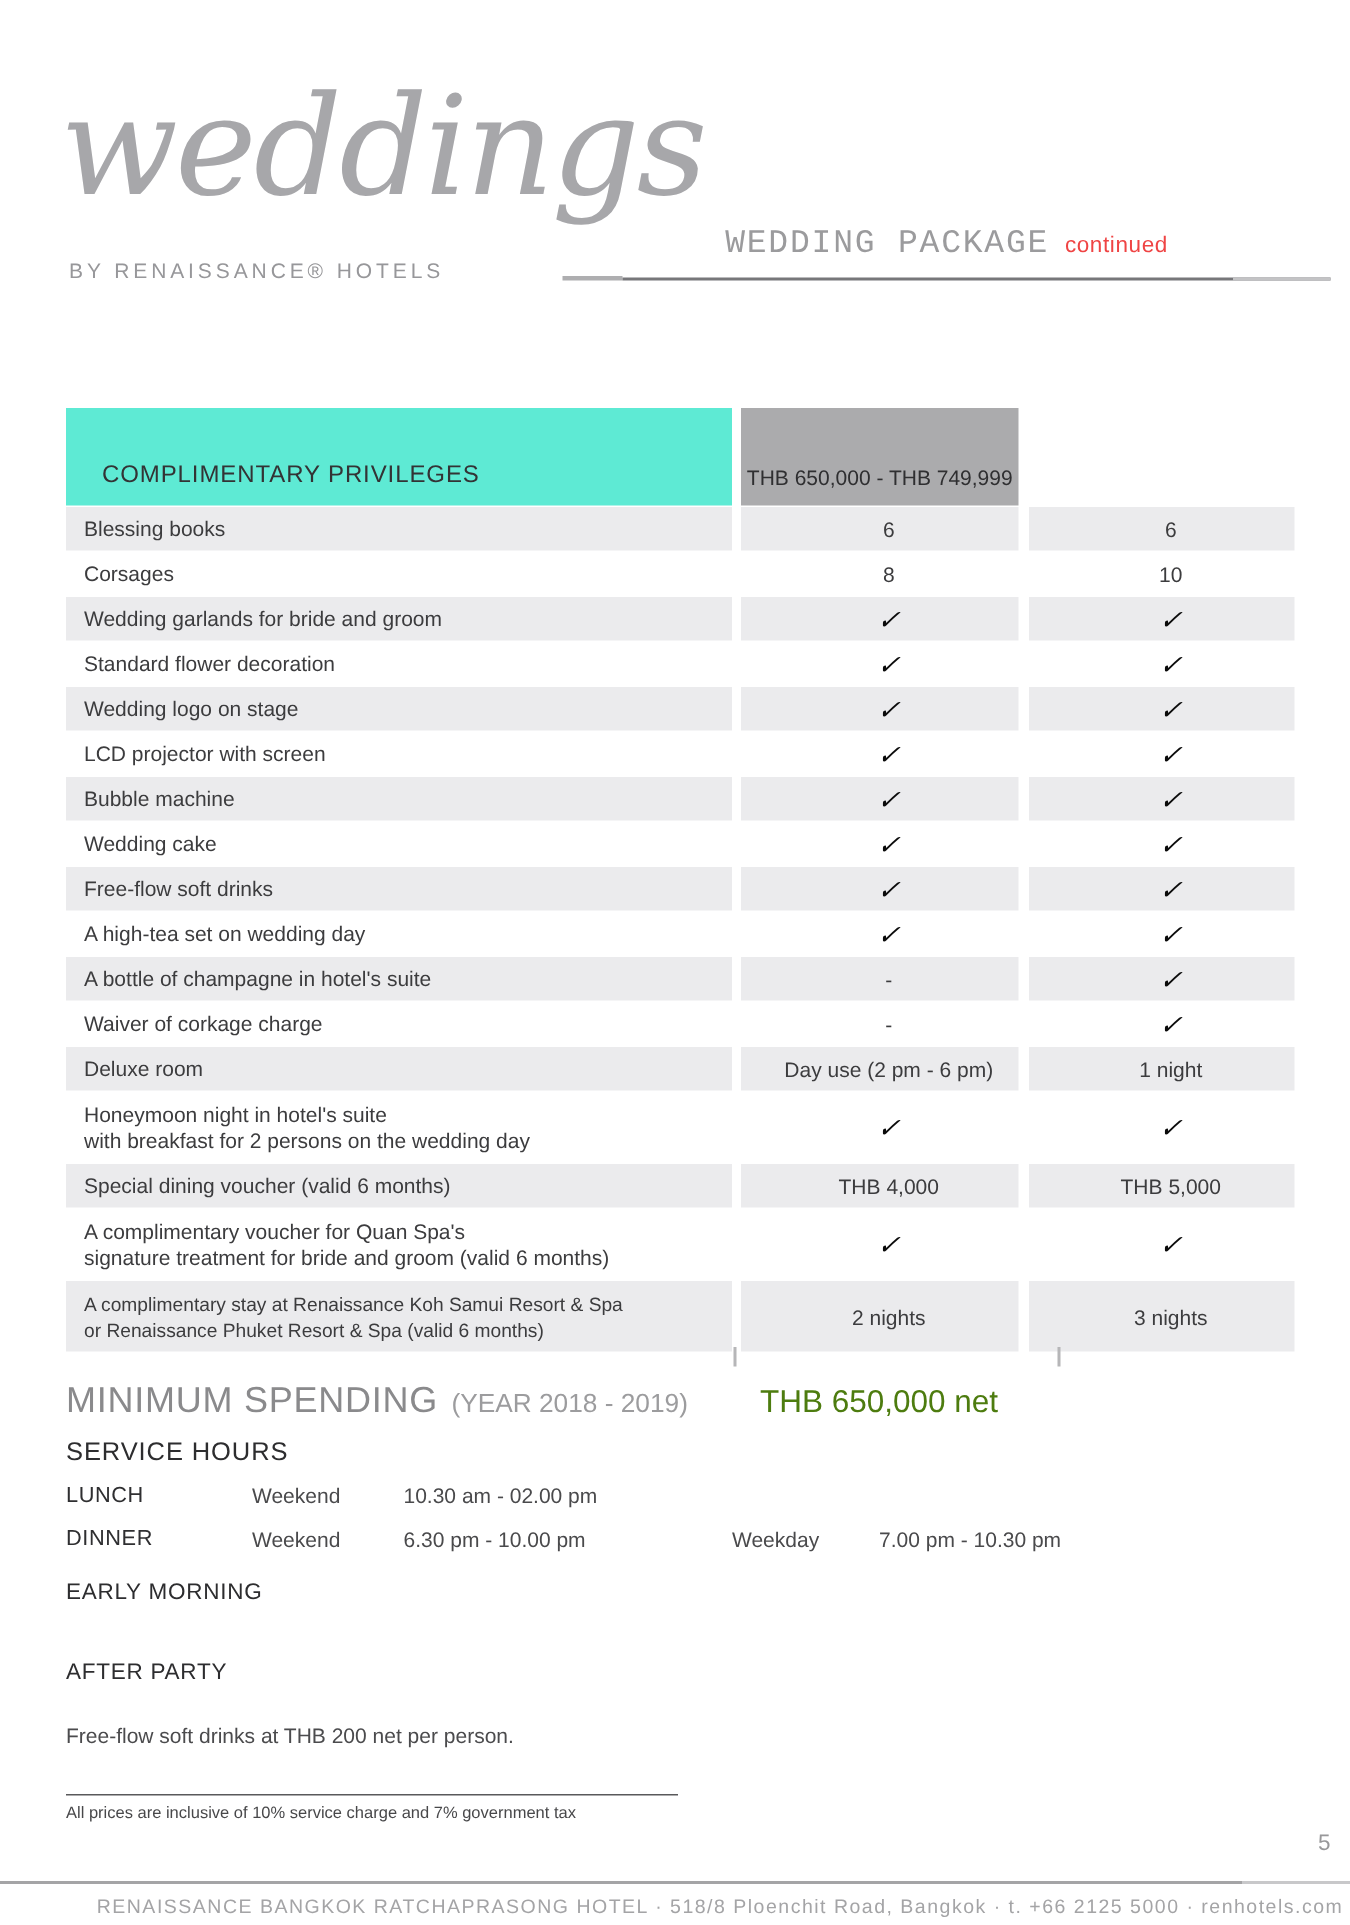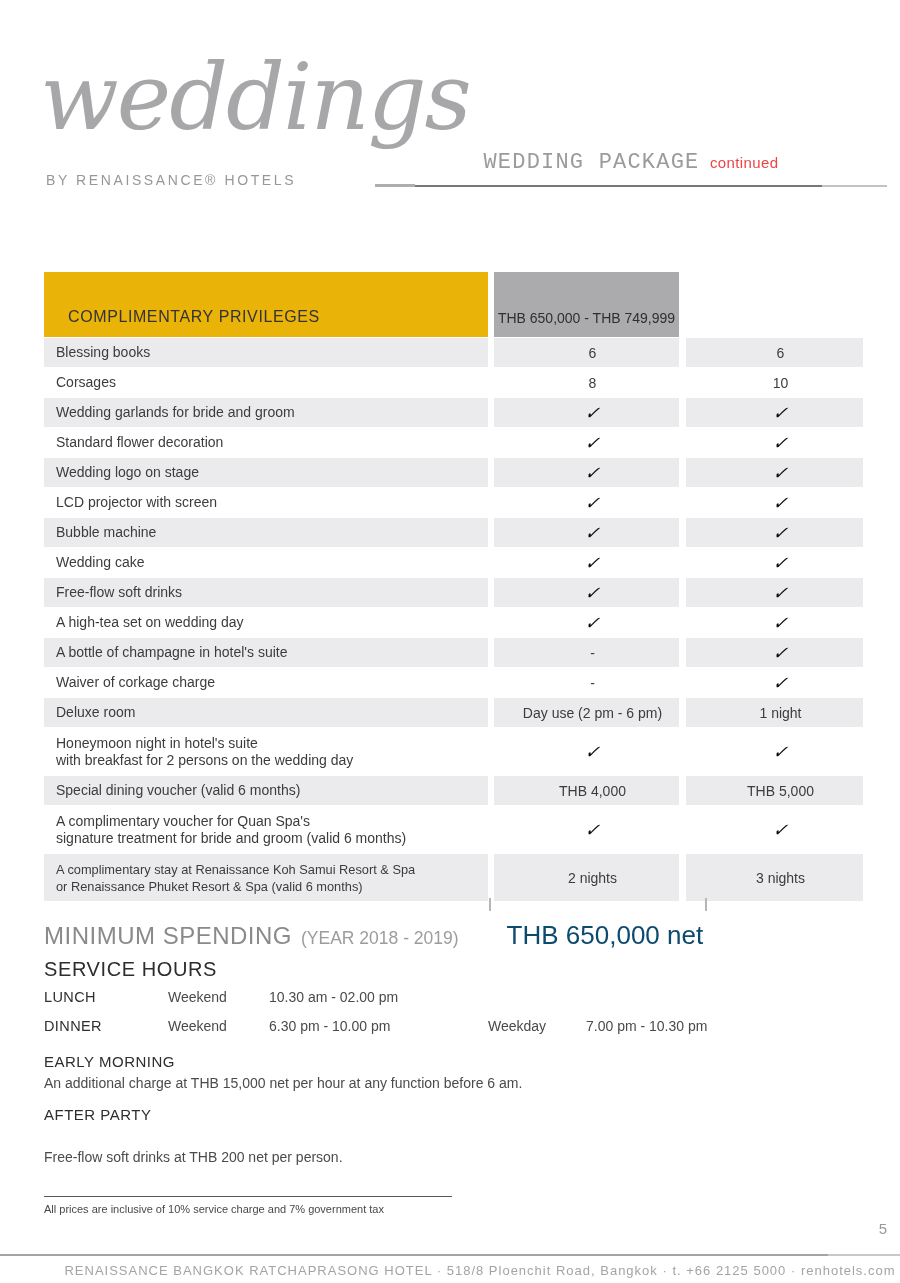--- a/index.html
+++ b/index.html
@@ -21,21 +21,21 @@
   .pkg-header{position:absolute;left:375px;top:150px;width:512px;text-align:center;white-space:nowrap;}
   .pkg-title{font-size:22px;letter-spacing:1.2px;color:#9b9b9d;font-family:Liberation Mono, monospace;}
   .pkg-sub{font-size:15px;letter-spacing:.4px;color:#ef4444;margin-left:6px;}
   .pkg-rule{position:absolute;left:375px;top:184px;width:512px;height:4px;}
   .pkg-rule .stub{position:absolute;left:0;top:0;width:40px;height:3px;background:#aeaeb0;}
   .pkg-rule .line{position:absolute;left:40px;top:1px;right:0;height:1.5px;background:#77777a;}
   .pkg-rule .tail{position:absolute;right:0;top:.5px;width:65px;height:2.5px;background:#c3c3c5;}
   
   .ptable{position:absolute;left:44px;top:272px;width:843px;}
   .t-row{display:flex;margin-bottom:1px;}
-  .t-head .c1{background:#eab308;}
+  .t-head .c1{background:#5eead4;}
   .t-head .c2,.t-head .c3{background:#ababad;}
   .t-head{height:65px;}
   .t-head .cell{display:flex;align-items:flex-end;padding-bottom:11px;}
   .t-head .c1{font-size:16px;letter-spacing:.6px;color:#333335;}
   .t-head .c2,.t-head .c3{font-size:14px;color:#2f2f31;justify-content:center;}
   .cell{box-sizing:border-box;}
   .c1{width:444px;padding-left:24px;}
   .c2{width:185px;margin-left:6px;text-align:center;}
   .c3{width:177px;margin-left:7px;text-align:center;}
   .t-row.data{height:29px;}
@@ -44,22 +44,22 @@
   .t-row.data .c2,.t-row.data .c3{justify-content:center;}
   .t-row.data.alt .cell{background:#ebebed;}
   .label-lines{line-height:17px;}
   .t-row.data.small .c1{font-size:12.8px;}
   .val.check{font-size:18px;color:#0b0b0b;font-style:italic;transform:skewX(-6deg);}
   .below-stub{position:absolute;width:2px;height:13px;background:#b6b6b8;}
   
   .min-spend{position:absolute;left:44px;top:920px;display:flex;align-items:baseline;white-space:nowrap;}
   .ms-title{font-size:24px;letter-spacing:.5px;color:#8a8a8c;}
   .ms-period{font-size:17.5px;color:#9c9c9e;margin-left:9px;}
-  .ms-amount{font-size:26px;color:#0c4a6e;margin-left:48px;}
-  .svc-title{position:absolute;left:44px;top:958px;font-size:20px;letter-spacing:.6px;color:#2d2d2f;}
+  .ms-amount{font-size:21px;color:#4d7c0f;margin-left:48px;}
+  .svc-title{position:absolute;left:44px;top:958px;font-size:17px;letter-spacing:.6px;color:#2d2d2f;}
   .sh-row{position:absolute;left:44px;display:grid;grid-template-columns:93px 70px 188px 67px auto;font-size:14px;color:#4a4a4c;gap:31px;}
   .sh-row .meal{font-size:14.5px;color:#2f2f31;letter-spacing:.4px;}
   .sh-lunch{top:989px;}
   .sh-dinner{top:1018px;}
   
   .note-title{position:absolute;left:44px;font-size:15px;letter-spacing:.5px;color:#2d2d2f;}
   .note-body{position:absolute;left:44px;font-size:14px;color:#4b4b4d;}
   .em-title{top:1053px;}  .em-body{top:1075px;}
   .ap-title{top:1106px;}  .ap-line1{top:1127px;}  .ap-line2{top:1149px;}
   .fp-rule{position:absolute;left:44px;top:1196px;width:408px;height:1px;background:#59595b;}
@@ -302,21 +302,20 @@
   </div>
   <div class="sh-row sh-dinner">
     <span class="meal">DINNER</span>
     <span>Weekend</span>
     <span>6.30 pm - 10.00 pm</span>
     <span>Weekday</span>
     <span>7.00 pm - 10.30 pm</span>
   </div>
 
   <div class="note-title em-title">EARLY MORNING</div>
-  <div class="note-body em-body">An additional charge at THB 15,000 net per hour at any function before 6 am.</div>
 
   <div class="note-title ap-title">AFTER PARTY</div>
   <div class="note-body ap-line2">Free-flow soft drinks at THB 200 net per person.</div>
 
   <div class="fp-rule"></div>
   <div class="fineprint">All prices are inclusive of 10% service charge and 7% government tax</div>
 
   <div class="page-num">5</div>
   <div class="footer-rule-a"></div>
   <div class="footer-rule-b"></div>

